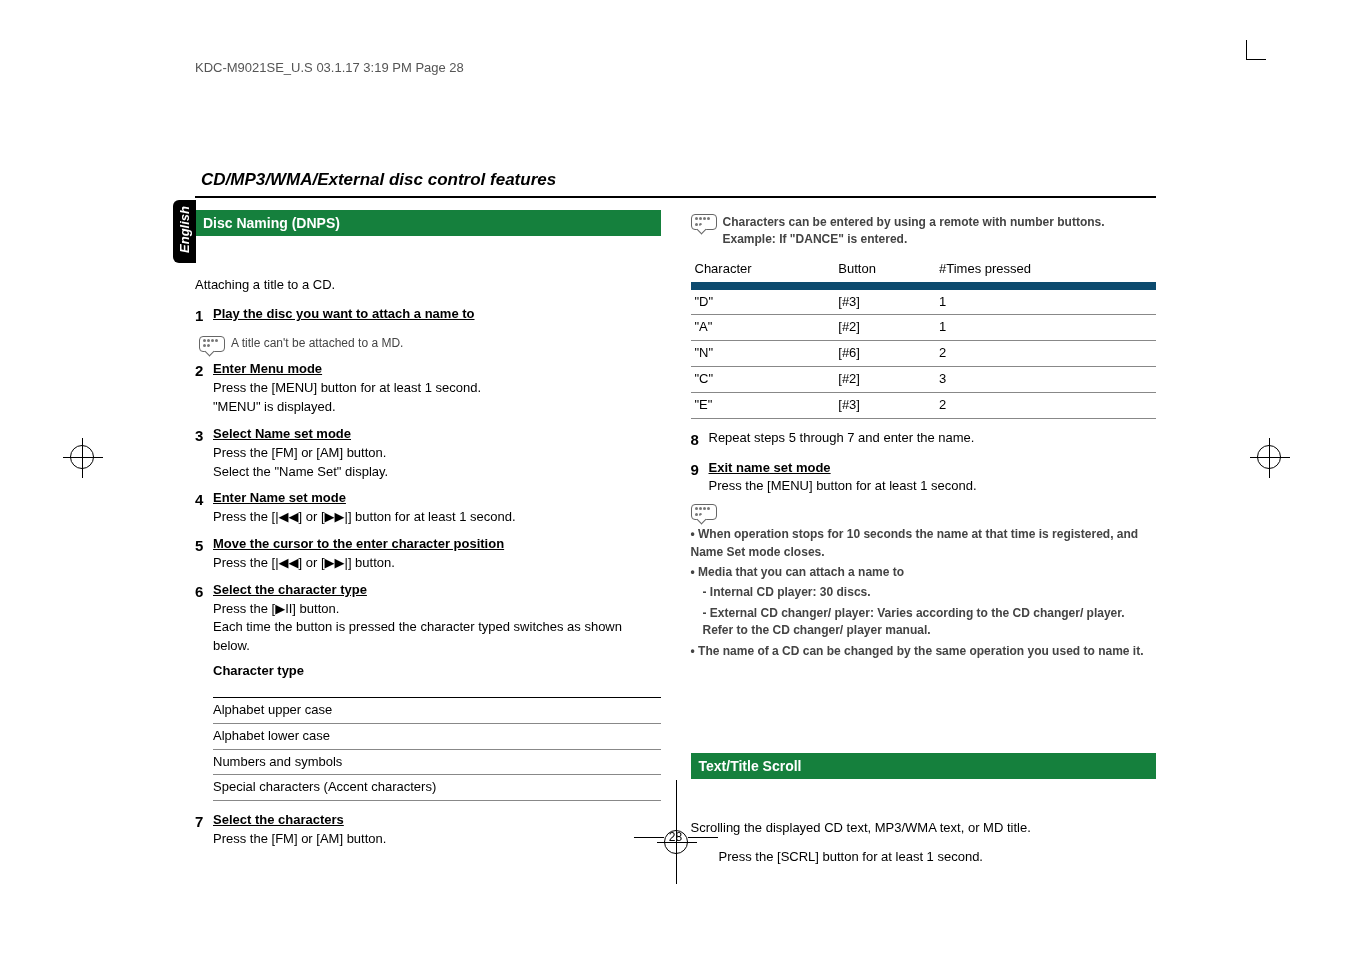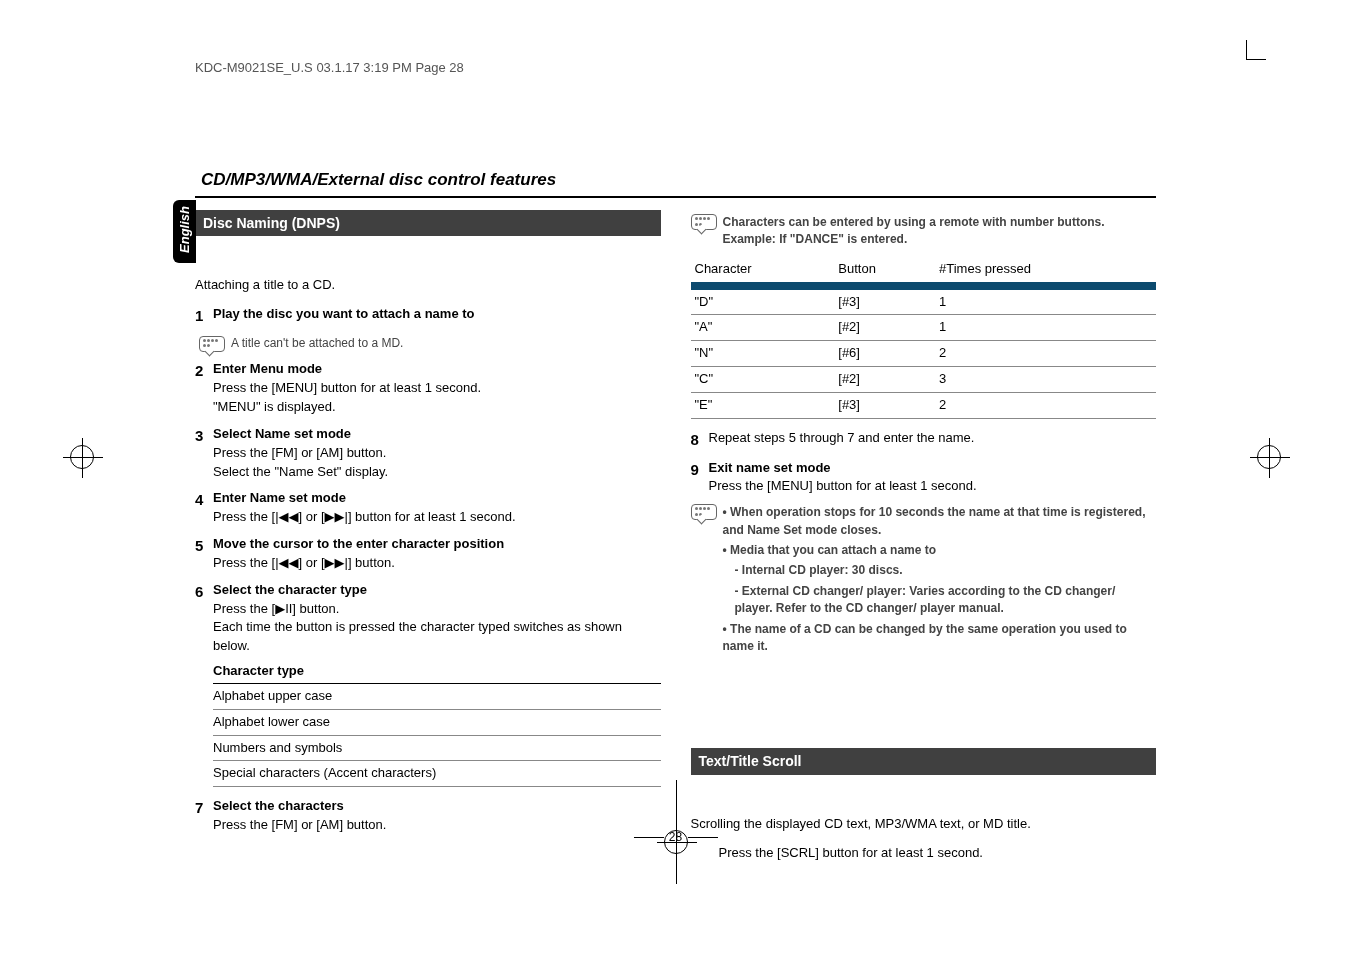--- a/index.html
+++ b/index.html
@@ -16,34 +16,34 @@
 .circle-mark { width: 24px; height: 24px; border: 1px solid #000; border-radius: 50%; position: relative; }
 .circle-mark::before, .circle-mark::after { content: ""; position: absolute; background: #000; }
 .circle-mark::before { width: 40px; height: 1px; top: 11px; left: -8px; }
 .circle-mark::after { width: 1px; height: 40px; left: 11px; top: -8px; }
 .content { position: absolute; top: 170px; left: 195px; right: 195px; bottom: 100px; }
 .sidebar-label { position: absolute; left: -22px; top: 30px; background: #000; color: #fff; padding: 10px 4px 6px 4px; font-size: 13px; font-weight: bold; font-style: italic; writing-mode: vertical-rl; transform: rotate(180deg); border-radius: 0 6px 6px 0; }
 .section-title { font-size: 17px; font-weight: bold; font-style: italic; margin-bottom: 6px; margin-left: 6px; }
 .title-rule { border-top: 2px solid #000; margin-bottom: 12px; }
 .columns { display: flex; gap: 30px; }
 .col { flex: 1; font-size: 13px; line-height: 1.45; }
-.feature-heading { background: #404040; color: #fff; font-weight: bold; padding: 3px 8px; font-size: 14px; margin-bottom: 6px; }
+.feature-heading { background: #15803d; color: #fff; font-weight: bold; padding: 3px 8px; font-size: 14px; margin-bottom: 6px; }
 .intro { margin-bottom: 10px; margin-top: 40px; }
 .step { display: flex; margin-bottom: 8px; }
 .step-num { font-weight: bold; font-size: 15px; width: 18px; flex-shrink: 0; }
 .step-body { flex: 1; }
-.step-title { font-weight: bold; }
+.step-title { font-weight: bold; text-decoration: underline; }
 .step-text { }
 .note-row { display: flex; align-items: center; gap: 6px; margin: 4px 0 8px 4px; font-size: 12px; color: #444; }
 .note-row-col2 { display: flex; align-items: flex-start; gap: 6px; margin: 4px 0 8px 0; font-size: 12px; color: #444; font-weight: bold; }
 .note-icon { width: 26px; height: 16px; border: 1px solid #666; border-radius: 4px; flex-shrink: 0; position: relative; }
 .note-icon::before { content: ""; position: absolute; bottom: -4px; left: 6px; width: 6px; height: 6px; border-left: 1px solid #666; border-bottom: 1px solid #666; transform: rotate(-45deg); background: #fff; }
 .dots { width: 100%; height: 100%; display: flex; flex-wrap: wrap; padding: 2px 3px; gap: 1px; }
 .dots span { width: 3px; height: 3px; background: #777; border-radius: 50%; }
-.subhead { font-weight: bold; border-bottom: 1.5px solid #000; padding-bottom: 2px; margin-top: 6px; }
+.subhead { font-weight: bold; border-bottom: 1.5px solid #000; padding-bottom: 16px; margin-top: 6px; }
 .list-row { border-bottom: 1px solid #888; padding: 3px 0; }
 table.char-table { width: 100%; border-collapse: collapse; margin-top: 2px; font-size: 13px; }
 table.char-table th { text-align: left; font-weight: normal; border-bottom: 8px solid #0c4a6e; padding: 3px 4px; }
 table.char-table td { border-bottom: 1px solid #888; padding: 3px 4px; }
 .bullet-list { margin-left: 0; font-size: 12px; color: #444; }
 .bullet-list li { list-style: none; margin-bottom: 3px; }
 .sub-bullet { margin-left: 12px; }
 .divider-right { border-left: 0.5px solid #000; position: absolute; top: 610px; height: 130px; left: 50%; }
 .page-num { position: absolute; bottom: 40px; left: 50%; transform: translateX(-50%); font-size: 12px; }
 .page-num-line { display: inline-block; width: 30px; border-top: 1px solid #000; vertical-align: middle; margin: 0 2px; }
@@ -215,21 +215,21 @@
         </div>
 
         <div class="step">
           <div class="step-num">9</div>
           <div class="step-body">
             <div class="step-title">Exit name set mode</div>
             <div class="step-text">Press the [MENU] button for at least 1 second.</div>
           </div>
         </div>
 
-        <div class="note-row-col2" style="margin-top:6px;">
+        <div class="note-row-col2" style="margin-top:6px;flex-direction:column;">
           <div class="note-icon">
               <div class="dots">
                 <span></span>
                 <span></span>
                 <span></span>
                 <span></span>
                 <span></span>
                 <span></span>
               </div>
             </div>

